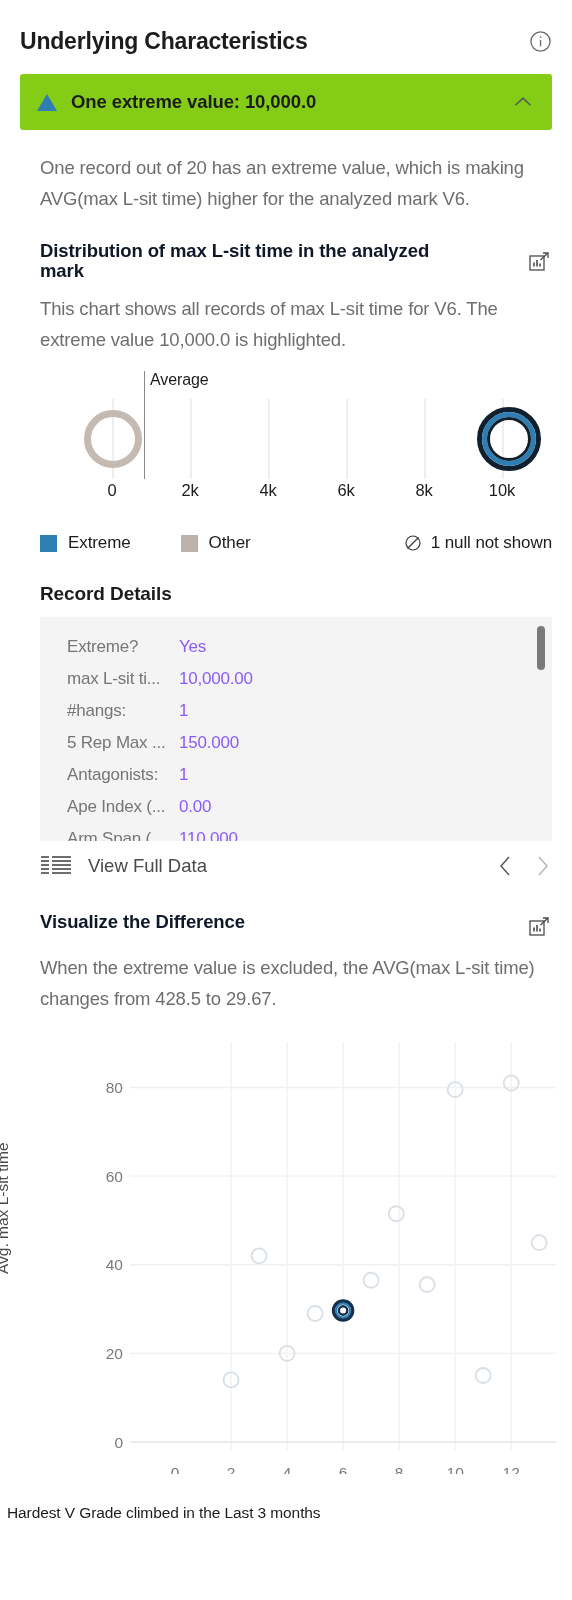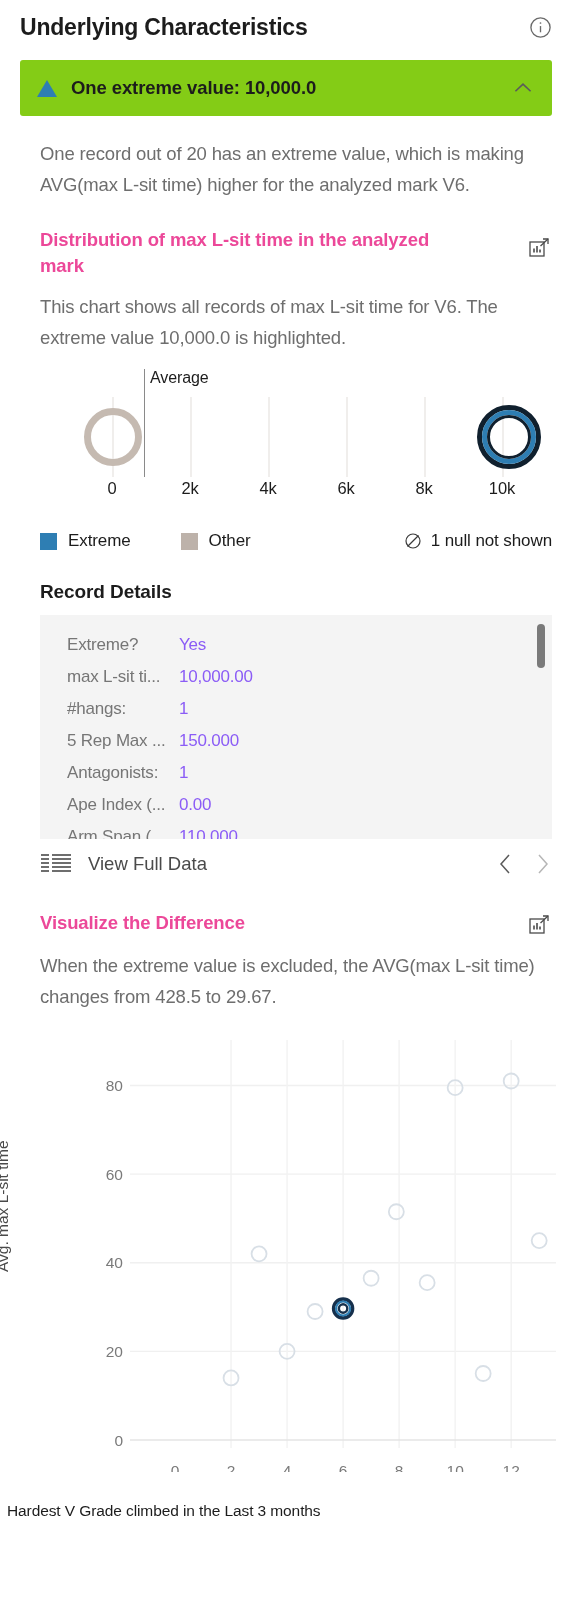--- a/index.html
+++ b/index.html
@@ -8,21 +8,21 @@
     background: #ffffff;
     font-family: "Liberation Sans", sans-serif;
     color: #333333;
     overflow: hidden;
   }
   .page { position: relative; width: 572px; height: 1600px; }
 
   
   .header {
     display: flex; align-items: center; justify-content: space-between;
-    padding: 14px 20px 0 20px;
+    padding: 28px 20px 0 20px;
   }
   .page-title {
     font-size: 23px; font-weight: bold; color: #1c1c1c;
     letter-spacing: -0.2px;
   }
   .info-icon {
     width: 24px; height: 24px; flex: 0 0 24px;
     display: flex; align-items: center; justify-content: center;
     color: #6a6a6a;
   }
@@ -55,22 +55,22 @@
   .body { padding: 0 20px 0 40px; }
   .para {
     font-size: 18.5px; line-height: 31px; color: #6e6e6e;
     margin-top: 22px; letter-spacing: -0.15px;
   }
   .sec-head-row {
     display: flex; align-items: flex-start; justify-content: space-between;
     margin-top: 27px; gap: 12px;
   }
   .sec-head {
-    font-size: 18.5px; font-weight: bold; color: #ec4899;
-    line-height: 26px; letter-spacing: -0.1px; max-width: 400px;
+    font-size: 18.5px; font-weight: bold; color: #0f172a;
+    line-height: 20px; letter-spacing: -0.1px; max-width: 400px;
   }
   .viz-icon { width: 26px; height: 26px; flex: 0 0 26px; color: #4a4a4a; margin-top: 8px; }
   .viz-icon svg { display: block; }
   .para-tight { margin-top: 12px; }
 
   
   .dist-wrap { position: relative; height: 150px; margin-top: 14px; }
   .dist-plot { position: absolute; left: 0; top: 0; width: 512px; height: 150px; }
   .dist-grid {
     position: absolute; top: 30px; width: 2px; height: 80px;

